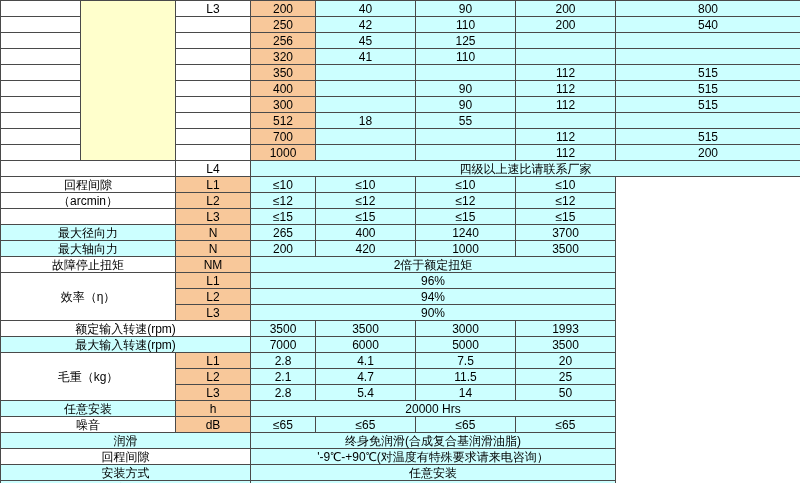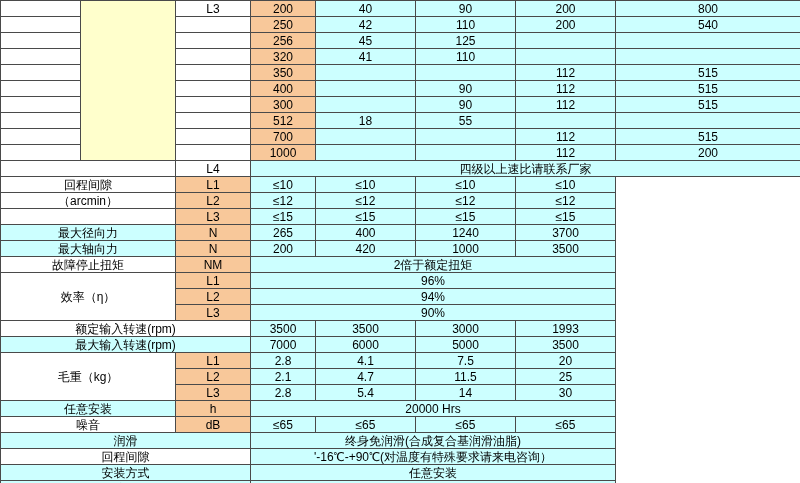--- a/index.html
+++ b/index.html
@@ -244,21 +244,21 @@
     <td class="c-cyan">2.1</td>
     <td class="c-cyan">4.7</td>
     <td class="c-cyan">11.5</td>
     <td class="c-cyan">25</td>
   </tr>
   <tr>
     <td class="c-orange">L3</td>
     <td class="c-cyan">2.8</td>
     <td class="c-cyan">5.4</td>
     <td class="c-cyan">14</td>
-    <td class="c-cyan">30</td>
+    <td class="c-cyan">50</td>
   </tr>
 
   <tr>
     <td class="c-cyan" colspan="2">任意安装</td>
     <td class="c-orange">h</td>
     <td class="c-cyan" colspan="4">20000 Hrs</td>
   </tr>
 
   <tr>
     <td class="c-white" colspan="2">噪音</td>
@@ -269,21 +269,21 @@
     <td class="c-cyan">≤65</td>
   </tr>
 
   <tr>
     <td class="c-cyan" colspan="3">润滑</td>
     <td class="c-cyan" colspan="4">终身免润滑(合成复合基润滑油脂)</td>
   </tr>
 
   <tr>
     <td class="c-white" colspan="3">回程间隙</td>
-    <td class="c-cyan" colspan="4">'-16℃-+90℃(对温度有特殊要求请来电咨询）</td>
+    <td class="c-cyan" colspan="4">'-9℃-+90℃(对温度有特殊要求请来电咨询）</td>
   </tr>
 
   <tr>
     <td class="c-cyan" colspan="3">安装方式</td>
     <td class="c-cyan" colspan="4">任意安装</td>
   </tr>
 
   <tr>
     <td class="c-cyan" colspan="3">防护等级</td>
     <td class="c-cyan" colspan="4">IP65</td>

